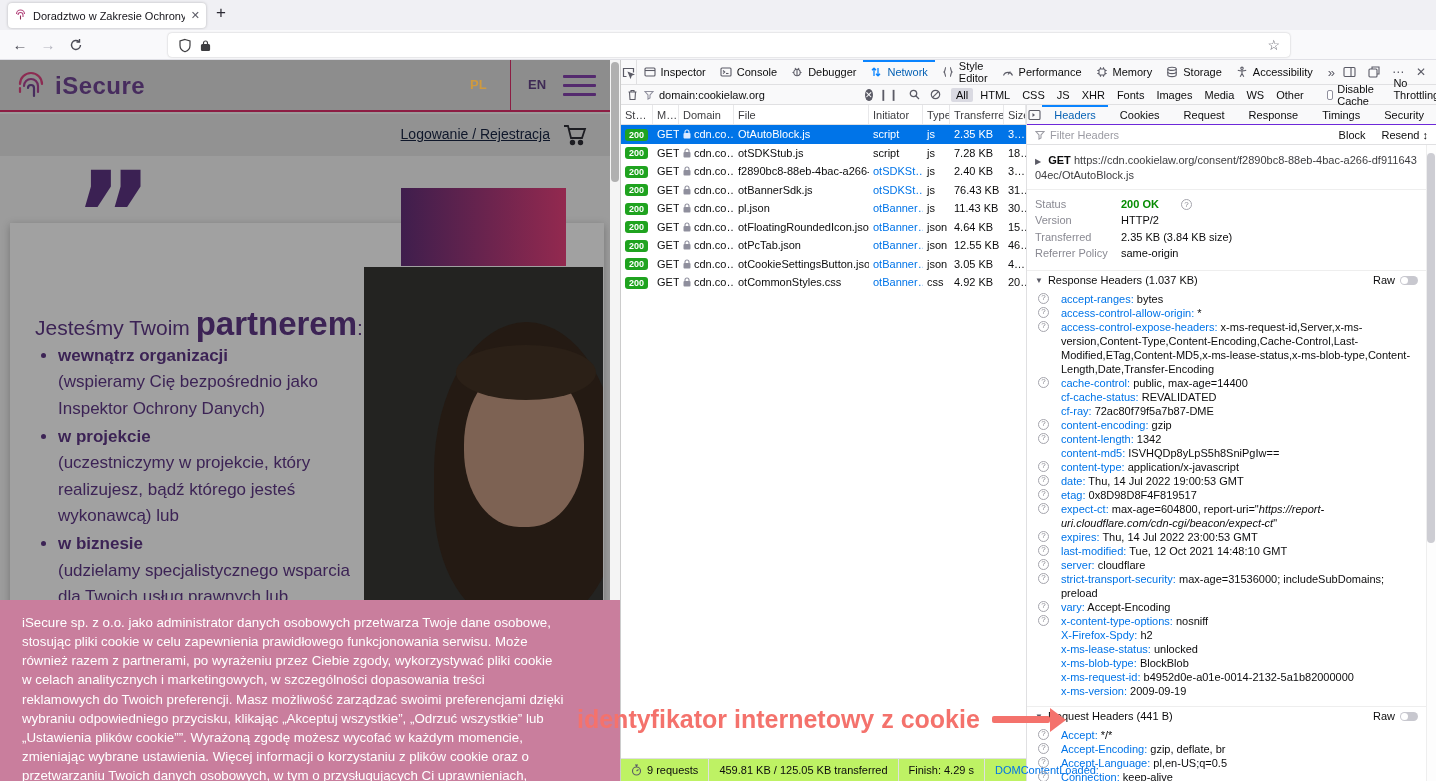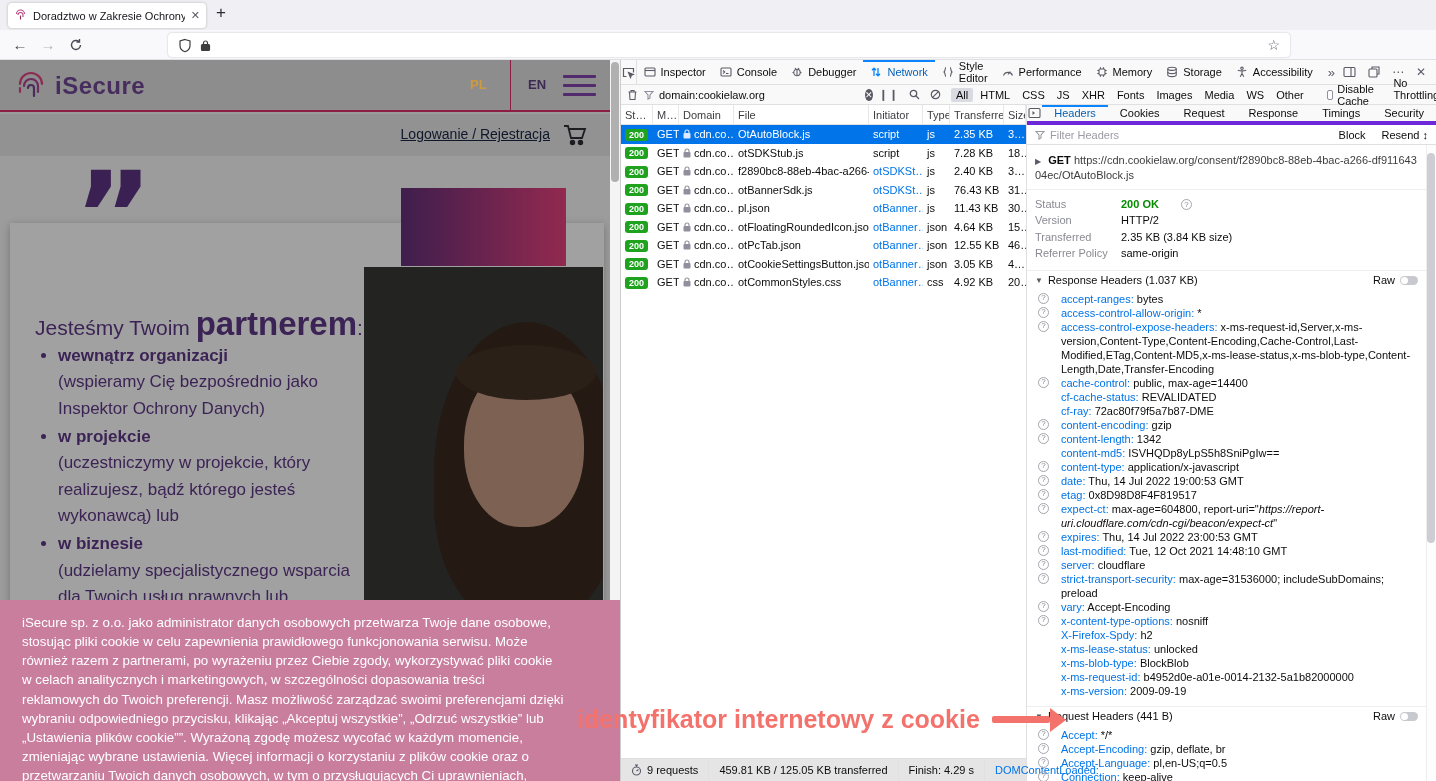--- a/index.html
+++ b/index.html
@@ -93,29 +93,29 @@
   .c-type { width:27px; flex:none; }
   .c-tr { width:54px; flex:none; }
   .c-sz { flex:1; }
   .badge { display:inline-block; background:#1fa31f; color:#fff; font-size:9px; font-weight:700; padding:1px 4px; border-radius:3px; }
   .nl-row .link { color:#0074e8; }
   .nl-row.selected { background:#0074e8; color:#fff; }
   .locki { color:#8f8f9d; display:flex; }
   .nl-row.selected .locki { color:#dce9ff; }
 
   
-  .statusbar { position:absolute; left:0; bottom:0; width:406px; height:23px; background:#e5e5e5; border-top:1px solid #e0e0e2; border-right:1px solid #e0e0e2;
+  .statusbar { position:absolute; left:0; bottom:0; width:406px; height:23px; background:#bef264; border-top:1px solid #e0e0e2; border-right:1px solid #e0e0e2;
     display:flex; align-items:center; gap:0; font-size:11px; color:#0c0c0d; }
   .sb-item { padding:0 10px; border-right:1px solid #e0e0e2; height:100%; display:flex; align-items:center; gap:5px; white-space:nowrap; }
   .sb-item:last-child { border-right:none; }
   .sb-blue { color:#0074e8; }
 
   
   .details { position:absolute; left:406px; top:45px; right:0; bottom:0; overflow:hidden; }
-  .d-tabs { display:flex; height:20px; border-bottom:4px solid #6d28d9; align-items:center; background:#f9f9fa; }
+  .d-tabs { display:flex; height:20px; border-bottom:1px solid #6d28d9; align-items:center; background:#f9f9fa; }
   .d-sidebtn { width:26px; display:flex; justify-content:center; color:#5b5b66; }
   .d-tab { padding:0 12px; height:100%; display:flex; align-items:center; position:relative; color:#0c0c0d; }
   .d-tab.active { color:#0561b4; }
   .d-tab.active::after { content:""; position:absolute; left:0; right:0; top:0; height:2px; background:#0a84ff; }
   .d-filter { display:flex; height:20px; border-bottom:1px solid #e0e0e2; align-items:center; padding:0 8px; gap:6px; }
   .d-filter .ph { color:#9b9b a3; color:#9b9ba3; flex:1; display:flex; gap:5px; align-items:center; }
   .d-filter .right { color:#0c0c0d; display:flex; gap:16px; align-items:center; }
   .d-content { position:absolute; left:0; top:40px; right:10px; bottom:0; overflow:hidden; }
   .d-scroll { position:absolute; right:0; top:40px; bottom:0; width:10px; background:#fdfdfd; border-left:1px solid #eee; }
   .d-thumb { position:absolute; right:1px; top:8px; width:8px; height:390px; background:#cdcdd3; border-radius:4px; }

